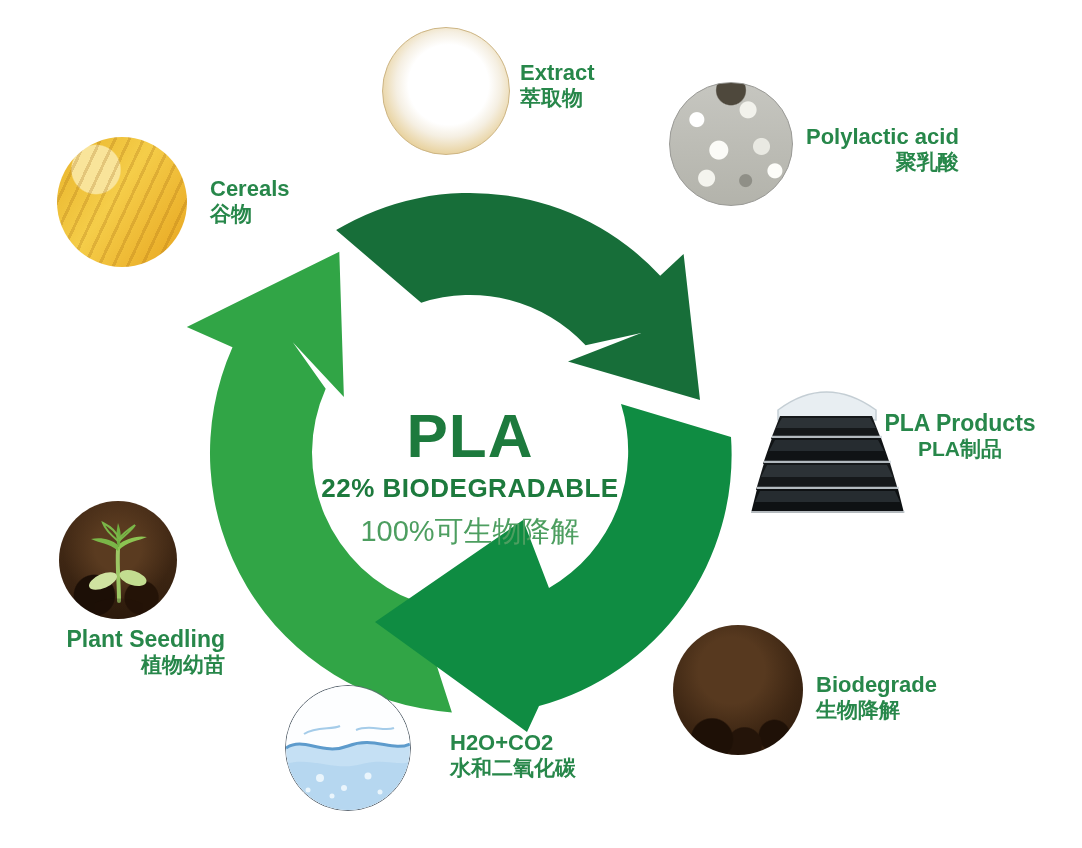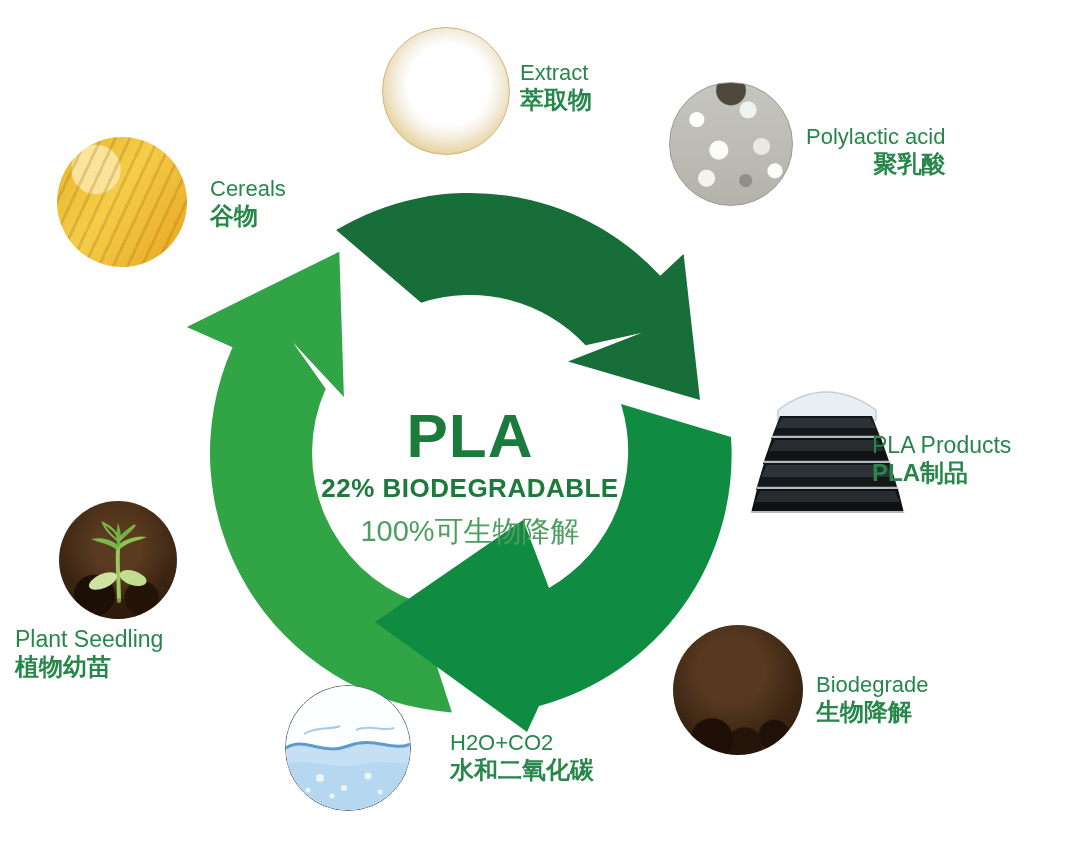--- a/index.html
+++ b/index.html
@@ -46,30 +46,30 @@
   .photo-seedling{left:59px;top:501px;width:118px;height:118px;
     background:
       radial-gradient(circle at 30% 80%, #1c0f06 0 16%, rgba(0,0,0,0) 17%),
       radial-gradient(circle at 70% 82%, #241307 0 13%, rgba(0,0,0,0) 14%),
       radial-gradient(circle at 50% 40%, #5a3b20 0 25%, #43291466 60%, rgba(0,0,0,0) 100%),
       linear-gradient(#4a2f1a,#2b1a0c);}
   .photo svg{display:block;width:100%;height:100%;}
   #containers{position:absolute;left:742px;top:370px;width:165px;height:145px;}
   
   .node-label{position:absolute;color:var(--c-label);line-height:1.18;}
-  .lbl-en{font-size:22px;font-weight:normal;display:block;}
-  .lbl-zh{font-size:24px;font-weight:bold;display:block;}
+  .lbl-en{font-size:22px;font-weight:bold;display:block;}
+  .lbl-zh{font-size:21px;font-weight:bold;display:block;}
   .lab-cereals{left:210px;top:176px;}
   .lab-extract{left:520px;top:60px;}
   .lab-pla{left:806px;top:124px;text-align:right;}
-  .lab-products{left:872px;top:432px;width:176px;text-align:left;}
+  .lab-products{left:872px;top:410px;width:176px;text-align:center;}
   .lab-products .lbl-en{font-size:23px;}
   .lab-biodegrade{left:816px;top:672px;}
   .lab-h2o{left:450px;top:730px;}
-  .lab-seedling{left:15px;top:626px;width:210px;text-align:left;}
+  .lab-seedling{left:15px;top:626px;width:210px;text-align:right;}
   .lab-seedling .lbl-en{font-size:23px;}
 </style>
 </head>
 <body>
 
 <div id="stage" style="--c-label: #27874a; --c-title: #1d7a3d; --c-zh: #4d9e60; background: rgb(255, 255, 255);">
 
   <svg id="cycle-svg" viewBox="0 0 1082 848">
     <path id="arrow-left" fill="#31a546" d="M 451.9 712.4 A 260 260 0 0 1 232.5 347.2 L 186.8 326.9 L 339.3 251.7 L 343.9 396.9 L 292.8 342.2 L 325.7 388.7 A 158 158 0 0 0 416.0 601.5 Z"></path>
     <path id="arrow-top" fill="#176e39" d="M 336.1 230.1 A 260 260 0 0 1 660.2 275.7 L 683.6 253.9 L 700.0 399.9 L 568.0 361.6 L 641.2 333.1 L 585.6 345.2 A 158 158 0 0 0 421.2 302.7 Z"></path>

